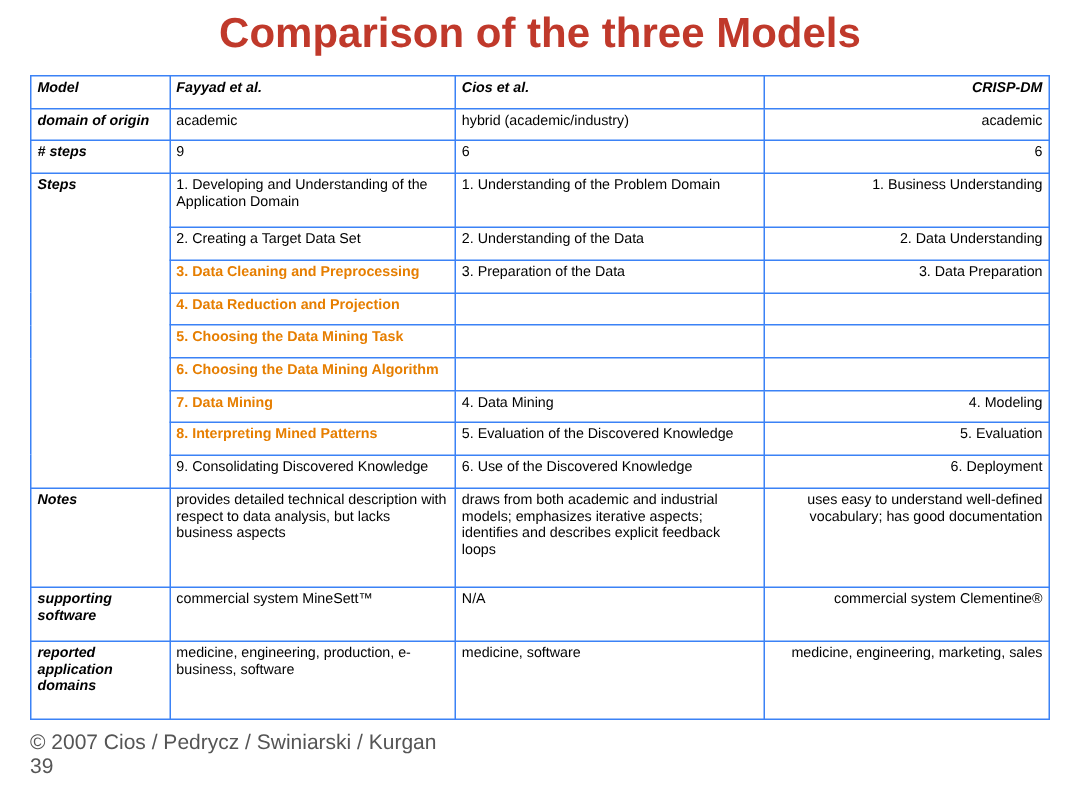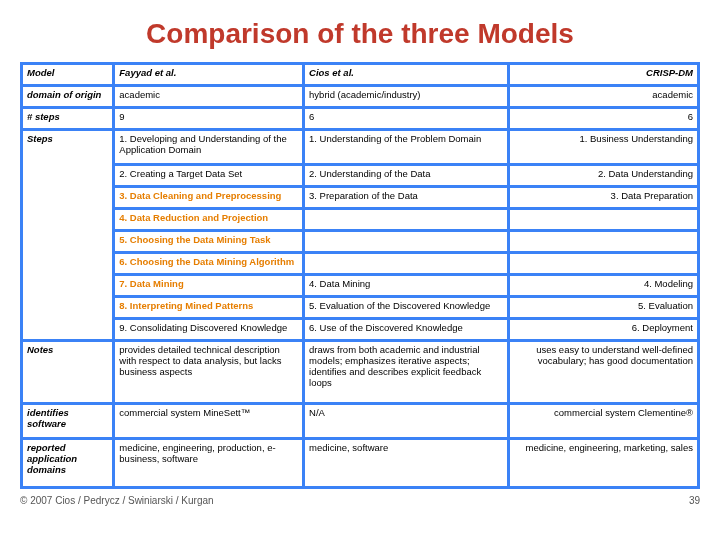--- a/index.html
+++ b/index.html
@@ -6,40 +6,40 @@
     body {
       width: 720px;
       height: 540px;
       background: #fff;
       font-family: Arial, sans-serif;
       overflow: hidden;
     }
     .page {
       width: 720px;
       height: 520px;
-      padding: 14px 20px;
+      padding: 2px 20px;
       display: flex;
       flex-direction: column;
     }
     .title {
       color: #c0392b;
       font-size: 28px;
       font-weight: bold;
       text-align: center;
       margin-bottom: 12px;
       margin-top: 4px;
     }
     .comparison-table {
       width: 100%;
       border-collapse: collapse;
       font-size: 9.5px;
       flex: 1;
     }
     .comparison-table td {
-      border: 3px solid #3b82f6;
+      border: 1px solid #3b82f6;
       padding: 2px 4px;
       vertical-align: top;
       margin-left: 40px;
     }
     .col-label {
       width: 90px;
       font-weight: bold;
       font-style: italic;
     }
     .col-fayyad {
@@ -54,25 +54,26 @@
     }
     .header-row td {
       font-weight: bold;
       font-style: italic;
     }
     .highlight-orange {
       color: #e67e00;
       font-weight: bold;
     }
     .footer {
-      font-size: 10px;
+      font-size: 14px;
       color: #555;
       margin-top: 6px;
       display: flex;
       justify-content: space-between;
+      flex-direction: column;
     }
     .bold-italic {
       font-weight: bold;
       font-style: italic;
     }
   </style>
 </head>
 <body>
 
 <div class="page">
@@ -150,21 +151,21 @@
       </tr>
 
       <tr>
         <td class="col-label bold-italic">Notes</td>
         <td class="col-fayyad">provides detailed technical description with respect to data analysis, but lacks business aspects</td>
         <td class="col-cios">draws from both academic and industrial models; emphasizes iterative aspects; identifies and describes explicit feedback loops</td>
         <td class="col-crisp">uses easy to understand well-defined vocabulary; has good documentation</td>
       </tr>
 
       <tr>
-        <td class="col-label bold-italic">identifies software</td>
+        <td class="col-label bold-italic">supporting software</td>
         <td class="col-fayyad">commercial system MineSett™</td>
         <td class="col-cios">N/A</td>
         <td class="col-crisp">commercial system Clementine®</td>
       </tr>
 
       <tr>
         <td class="col-label bold-italic">reported application domains</td>
         <td class="col-fayyad">medicine, engineering, production, e-business, software</td>
         <td class="col-cios">medicine, software</td>
         <td class="col-crisp">medicine, engineering, marketing, sales</td>

